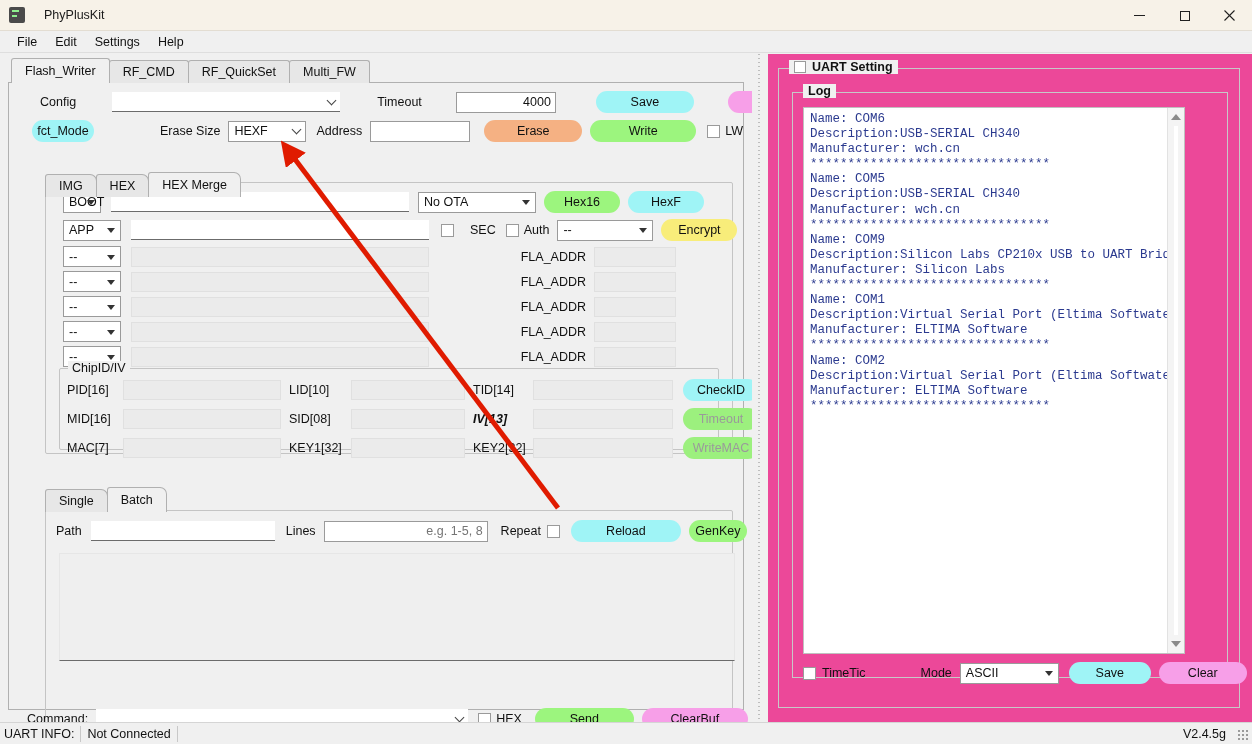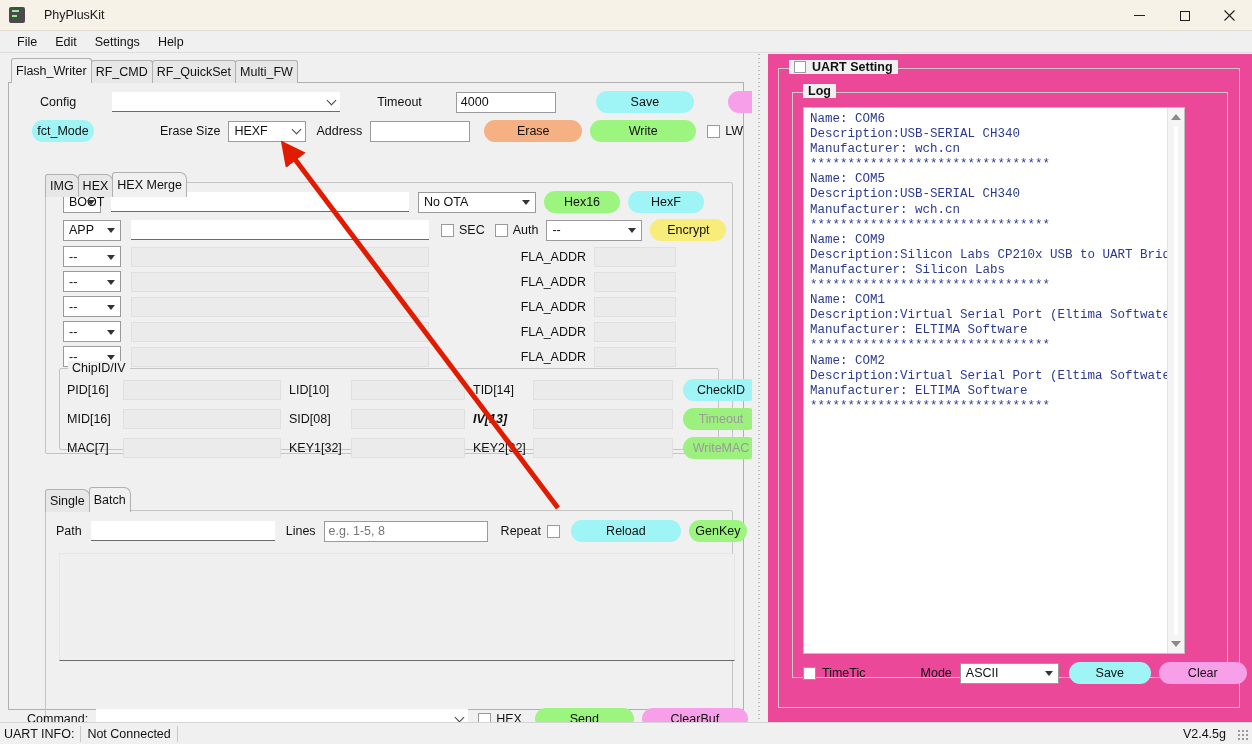--- a/index.html
+++ b/index.html
@@ -110,21 +110,21 @@
     display: flex;
     align-items: flex-end;
     height: 25px;
     margin: 4px 0 0 11px;
     position: relative;
     z-index: 3;
   }
   .tab {
     height: 23px;
     line-height: 23px;
-    padding: 0 4px;
+    padding: 0 13px;
     font-size: 12.5px;
     background: #e7e7e7;
     border: 1px solid #b0b0b0;
     border-bottom: none;
     border-radius: 3px 3px 0 0;
     margin-right: -1px;
     color: #111;
     cursor: default;
   }
   .tab.active {
@@ -157,20 +157,21 @@
   }
   .boxinput {
     background: #ffffff;
     border: 1px solid #9a9a9a;
     height: 21px;
     font-family: "Liberation Sans", sans-serif;
     font-size: 12.5px;
     padding: 0 4px;
     outline: none;
     color: #111;
+    text-align: right;
   }
   .greyinput {
     background: #ebebeb;
     border: 1px solid #e0e0e0;
     height: 20px;
     font-size: 12.5px;
     padding: 0 4px;
     outline: none;
     color: #555;
   }
@@ -413,21 +414,21 @@
           <div class="btn" style="width:76px; margin-left:8px; background:#9ff4f6;">HexF</div>
         </div>
 
         <div class="row" style="left:17px; top:36px;">
           <div class="combo" style="width:58px;">
             <span>APP</span>
             <span class="caret"></span>
           </div>
           <input class="flatinput" style="width: 298px; margin-left: 10px;" value="">
           <span class="cb" style="margin-left:12px;"></span>
-          <label class="txt" style="margin-left:5px;">SEC</label>
+          <label class="txt" style="margin-left:16px;">SEC</label>
           <span class="cb" style="margin-left:10px;"></span>
           <label class="txt" style="margin-left:5px;">Auth</label>
           <div class="combo" style="width:96px; margin-left:8px;">
             <span>--</span>
             <span class="caret"></span>
           </div>
           <div class="btn" style="width:76px; margin-left:8px; background:#f8ed7a;">Encrypt</div>
         </div>
 
         <div class="row" style="left:17px; top:63px;">

